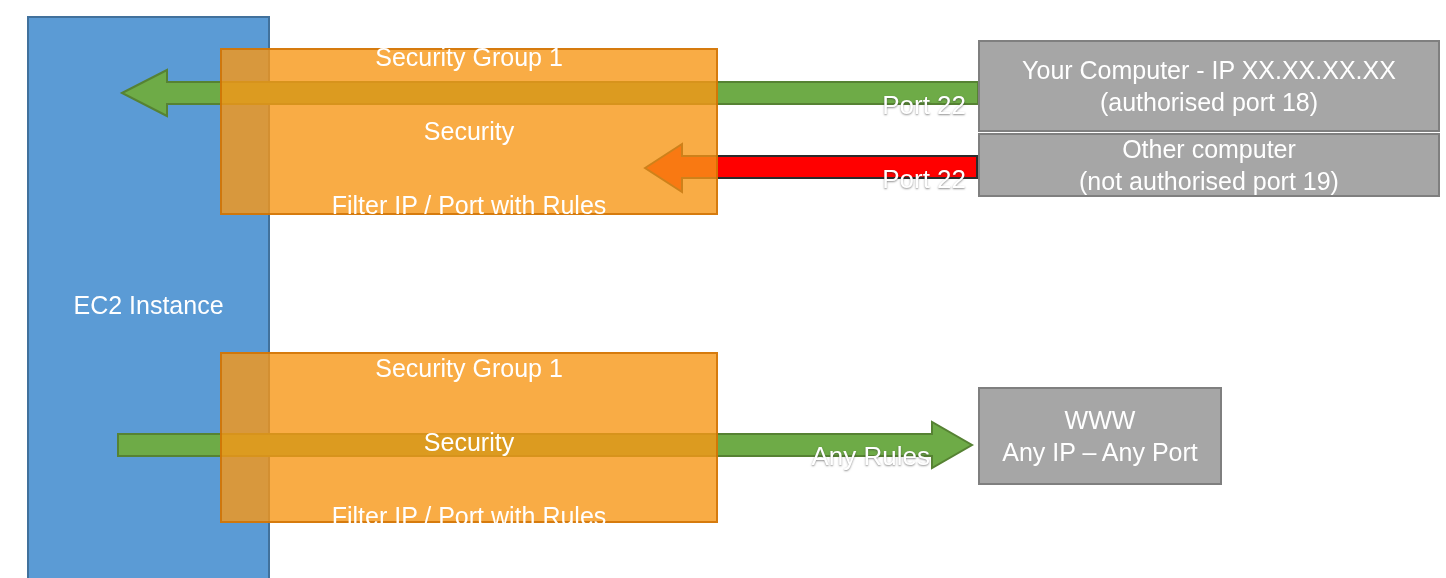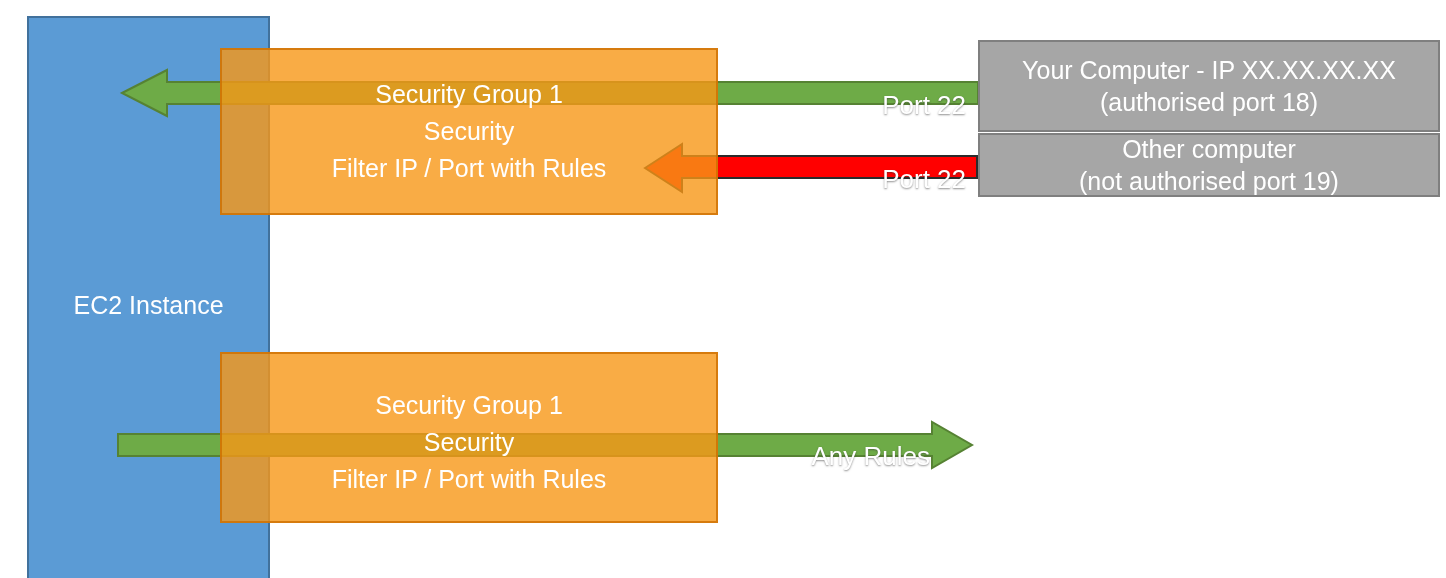--- a/index.html
+++ b/index.html
@@ -37,20 +37,21 @@
   
   .sg-box {
     width: 498px;
     background: rgba(248, 151, 23, 0.8);
     border: 2px solid rgba(205, 111, 0, 0.8);
     z-index: 3;
     display: flex; flex-direction: column;
     align-items: center; justify-content: center;
     color: #ffffff; font-size: 25px; line-height: 37px;
     text-align: center;
+    gap: 37px;
   }
   .sg-inbound  { left: 220px; top: 48px;  height: 167px; }
   .sg-outbound { left: 220px; top: 352px; height: 171px; padding-top: 9px; }
 
   
   .ext-box {
     background: #A6A6A6;
     border: 2px solid #7F7F7F;
     z-index: 4;
     display: flex; flex-direction: column;
@@ -112,18 +113,22 @@
   <div class="abs ext-box ext-your-computer">
     <div>Your Computer - IP XX.XX.XX.XX</div>
     <div>(authorised port 18)</div>
   </div>
 
   <div class="abs ext-box ext-other-computer">
     <div>Other computer</div>
     <div>(not authorised port 19)</div>
   </div>
 
+  <div class="abs ext-box ext-www">
+    <div>WWW</div>
+    <div>Any IP – Any Port</div>
+  </div>
 
   <div class="abs arrow-label label-inbound-allowed">Port 22</div>
   <div class="abs arrow-label label-inbound-blocked">Port 22</div>
   <div class="abs arrow-label label-outbound">Any Rules</div>
 
 </div>
 
 </body></html>

